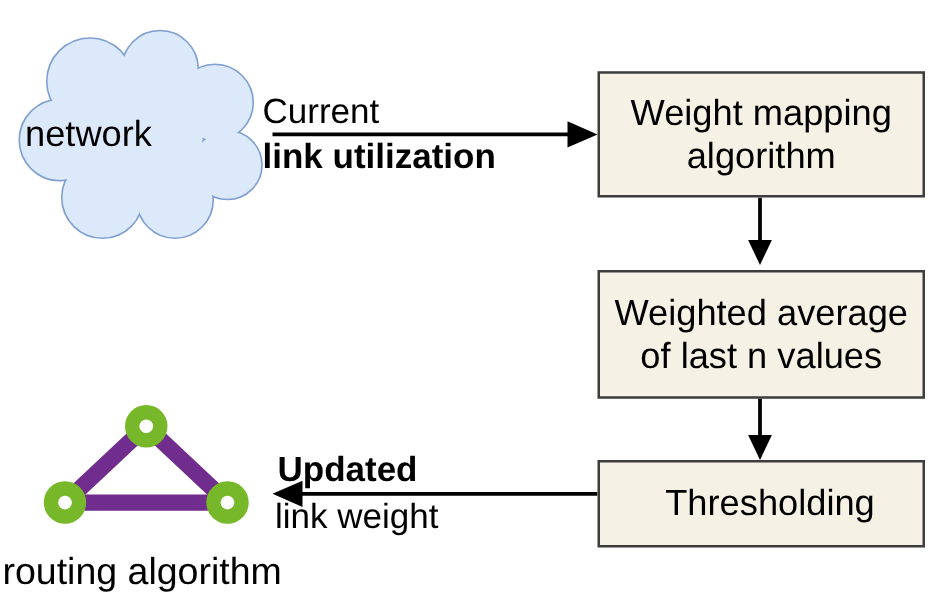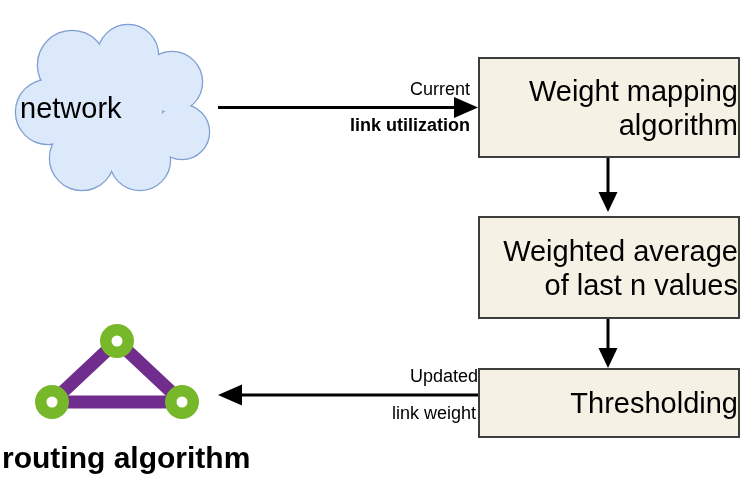--- a/index.html
+++ b/index.html
@@ -27,46 +27,46 @@
   .arrow-line { stroke: var(--arrow); stroke-width: 3; }
   .arrow-head { fill: var(--arrow); stroke: none; }
 
   
   .box {
     position: absolute;
     left: 478px; width: 262px;
     background: var(--box-fill);
     border: 2.5px solid var(--box-stroke);
     display: flex; flex-direction: column;
-    align-items: flex-end; justify-content: center;
+    align-items: center; justify-content: center;
     font-size: 29px; line-height: 34px; text-align: center;
     z-index: 2;
   }
   .box-weight-mapping { top: 57px;  height: 101px; }
   .box-weighted-avg   { top: 216px; height: 103px; }
   .box-thresholding   { top: 368px; height: 70px; padding-left: 14px;  }
   .box span { display: block; }
 
   
   .flow-label {
-    position: absolute; text-align: right;
-    font-size: 18px; line-height: 30px; z-index: 3;
+    position: absolute; text-align: left;
+    font-size: 28px; line-height: 30px; z-index: 3;
   }
   .lbl-current     { left: 210px; top: 74px;  width: 260px; }
   .lbl-linkutil    { left: 210px; top: 110px; width: 260px; font-weight: bold; }
-  .lbl-updated     { left: 222px; top: 361px; width: 256px; }
+  .lbl-updated     { left: 222px; top: 361px; width: 256px; font-weight: bold; }
   .lbl-linkweight  { left: 220px; top: 398px; width: 256px; }
 
   
   .graph-edge { stroke: var(--edge-purple); stroke-width: 13; stroke-linecap: butt; }
   .graph-node-outer { fill: var(--node-green); stroke: none; }
   .graph-node-hole  { fill: var(--node-hole); stroke: none; }
   .graph-label {
     position: absolute; left: 2px; top: 441px;
-    font-size: 30px; line-height: 34px; text-align: left; font-weight: bold;
+    font-size: 30px; line-height: 34px; text-align: left;
   }
 </style>
 </head>
 <body>
 
 <div id="canvas">
 
   <svg class="abs" style="left:0;top:0;" width="230" height="210" viewBox="0 0 230 210">
     <g>
       <circle class="cloud-bump" cx="72" cy="65" r="34"></circle>

